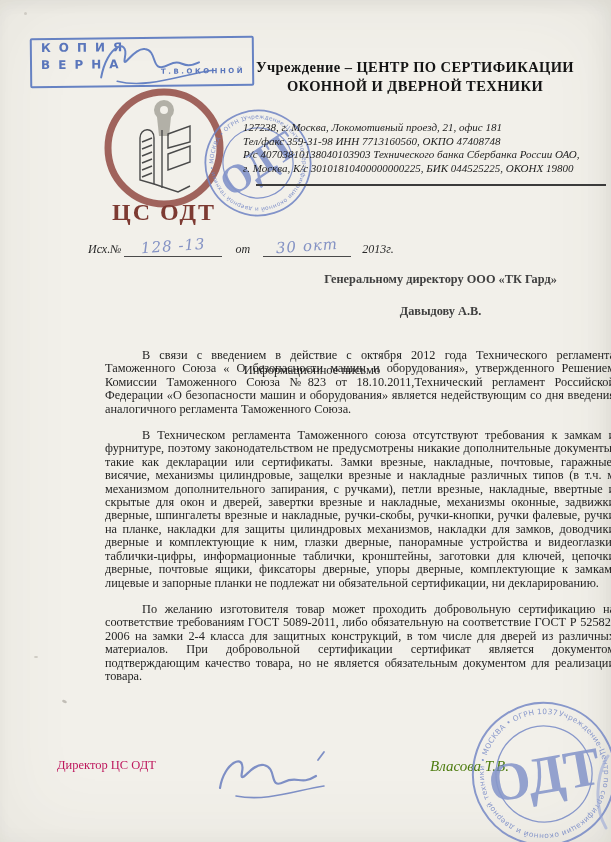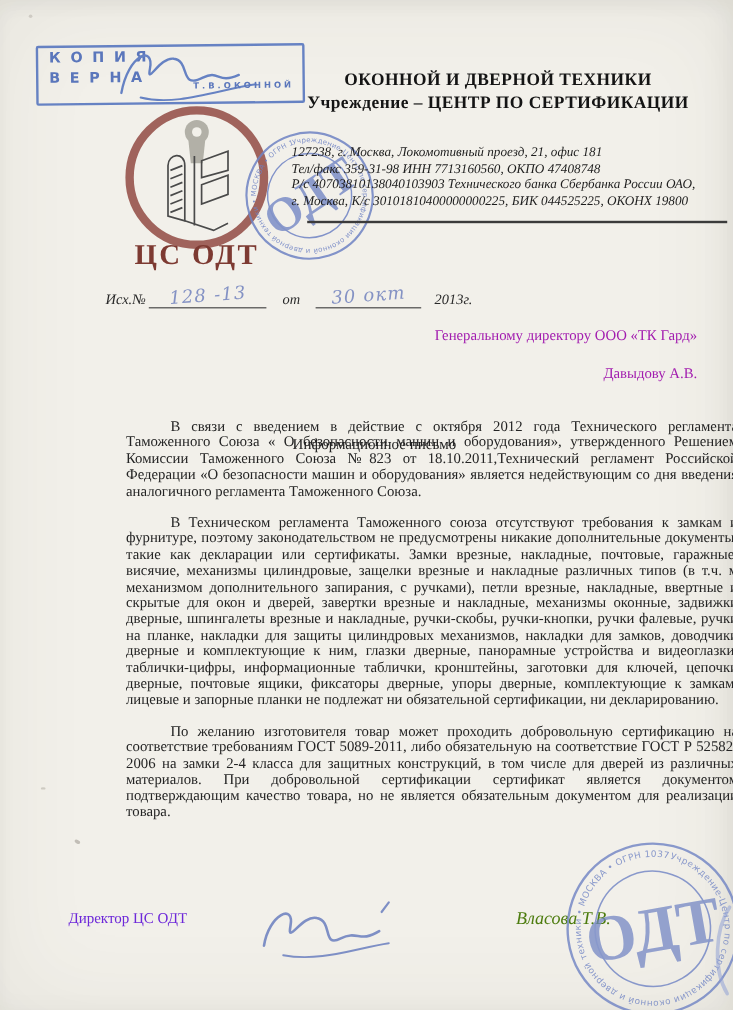--- a/index.html
+++ b/index.html
@@ -49,31 +49,31 @@
   .ref-line .slot{display:inline-block;border-bottom:1.2px solid #4a4a4a;text-align:center;vertical-align:bottom;}
   .slot-num{width:98px;}
   .slot-date{width:88px;margin-left:10px;}
   .ref-line .lbl{display:inline-block;}
   .hand{
     display:inline-block;font-family:"DejaVu Serif", serif;font-style:italic;
     font-size:15px;color:#8492c4;transform:rotate(-4deg) translateY(-1px);letter-spacing:1px;
   }
   .ref-line .year{margin-left:8px;}
   
-  .recipient{position:absolute;left:300px;top:272px;width:281px;text-align:right;font-size:12.3px;color:#a21caf;}
+  .recipient{position:absolute;left:300px;top:272px;width:281px;text-align:center;font-size:12.3px;color:#404040;font-weight:bold;}
   .recipient .r2{margin-top:17px;}
   
   .subject{position:absolute;left:57px;top:330px;width:510px;text-align:center;font-size:12.5px;color:#222;margin-top:33px;}
   .body-text{position:absolute;left:57px;top:349px;width:510px;margin-left:48px;}
   .body-text p{
     margin:0 0 13px 0;font-size:12.3px;line-height:13.4px;
     text-align:justify;text-indent:37px;color:#242424;
   }
   
-  .signoff-position{position:absolute;left:57px;top:758px;font-size:12.5px;color:#6d28d9;}
+  .signoff-position{position:absolute;left:57px;top:758px;font-size:12.5px;color:#be185d;}
   .signoff-name{position:absolute;left:430px;top:758px;font-size:15px;color:#4d7c0f;font-style:italic;}
   .signature2{position:absolute;left:212px;top:746px;}
   
   .speck{position:absolute;background:#9a968c;border-radius:50%;}
   .speck.s1{left:62px;top:700px;width:5px;height:3px;transform:rotate(25deg);opacity:.55;}
   .speck.s2{left:24px;top:12px;width:3px;height:3px;opacity:.35;}
   .speck.s3{left:34px;top:656px;width:4px;height:2px;opacity:.4;}
 </style>
 </head>
 <body>
@@ -84,22 +84,22 @@
     <div class="w">КОПИЯ</div>
     <div class="w">ВЕРНА</div>
     <svg width="160" height="70" viewBox="0 0 160 70">
       <path d="M14,52 C20,20 42,12 38,32 C35,47 46,22 58,24 C72,26 62,50 82,40 C96,33 94,46 112,38" fill="none" stroke="#5b79c0" stroke-width="2" stroke-linecap="round"></path>
       <path d="M30,56 C60,64 95,50 126,46" fill="none" stroke="#5b79c0" stroke-width="1.6" stroke-linecap="round"></path>
     </svg>
     <div class="certifier">Т.В.ОКОННОЙ</div>
   </div>
 
   <div class="org-title">
+    <div>Учреждение – ЦЕНТР ПО  СЕРТИФИКАЦИИ</div>
     <div>ОКОННОЙ И ДВЕРНОЙ ТЕХНИКИ</div>
-    <div>Учреждение – ЦЕНТР ПО  СЕРТИФИКАЦИИ</div>
   </div>
 
   <div class="logo">
     <svg width="140" height="142" viewBox="0 0 140 142">
       <circle cx="68" cy="62" r="56" fill="none" stroke="#8b4038" stroke-width="7" opacity=".8"></circle>
       <g fill="#a7a69c" opacity=".85">
         <circle cx="68" cy="24" r="10"></circle>
         <path d="M61,31 L75,31 L73,50 L63,50 Z"></path>
         <circle cx="68" cy="24" r="4" fill="#f2f0ea"></circle>
       </g>

